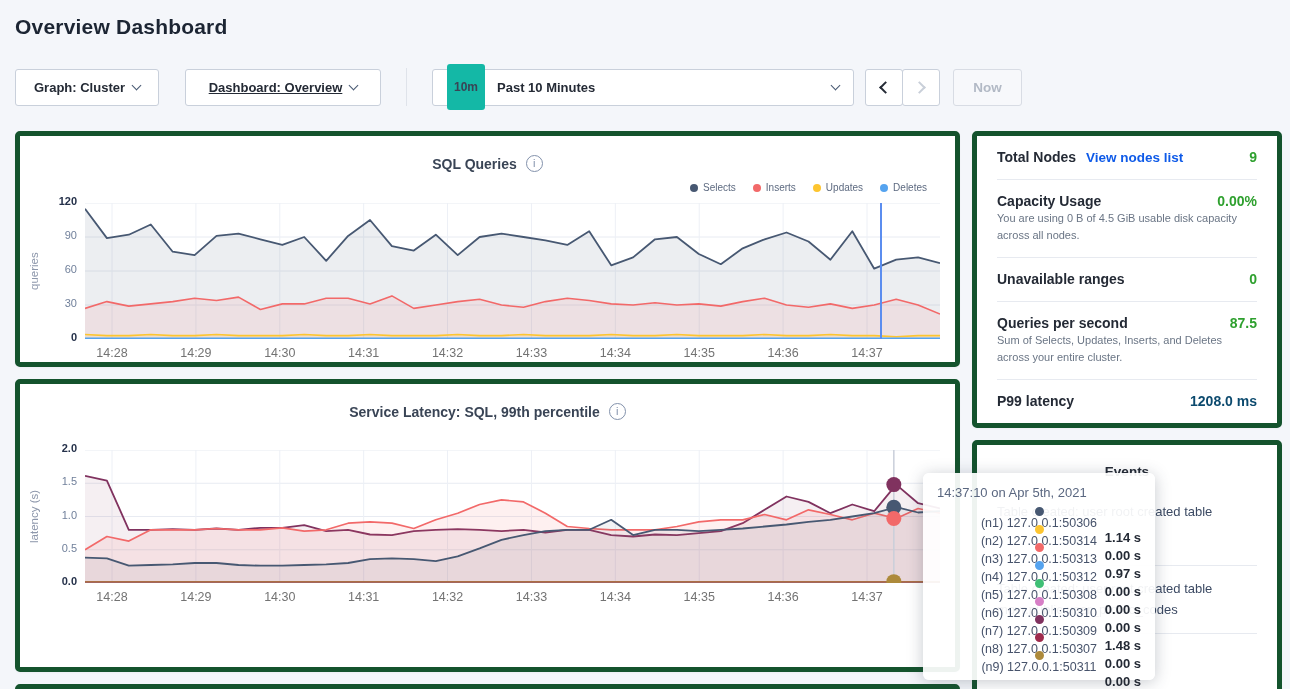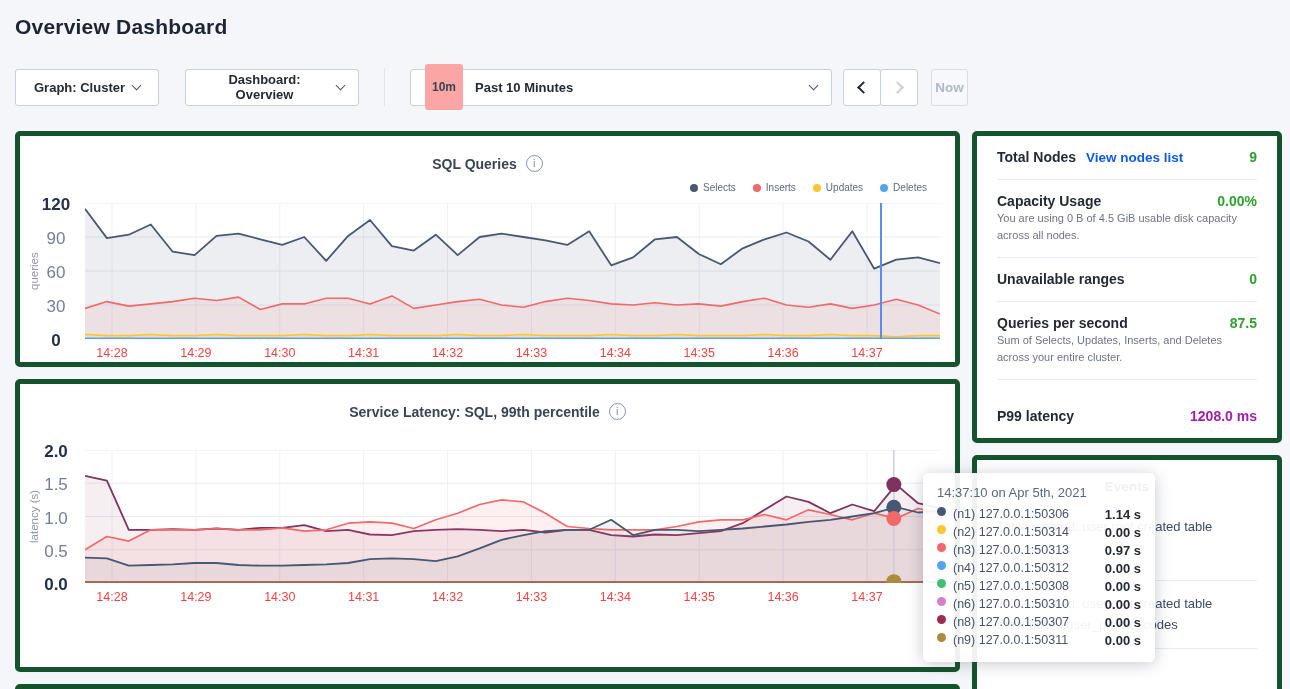--- a/index.html
+++ b/index.html
@@ -13,59 +13,59 @@
   }
   
   .toolbar { position:absolute; top:68px; left:15px; display:flex; align-items:center; }
   .btn {
     height:37px; background:#fff; border:1px solid #c9d0db; border-radius:3px;
     display:flex; align-items:center; font-size:13px; font-weight:700; color:#242a35;
     padding:0 14px; cursor:pointer;
   }
   .dd { gap:8px; }
   .dd-graph { width:144px; justify-content:center; }
-  .dd-dash  { width:174px; justify-content:center; margin-left:26px; }
+  .dd-dash  { width:196px; justify-content:center; margin-left:26px;text-decoration:underline; }
   .chev {
     width:7px; height:7px; border-right:1.8px solid #475872; border-bottom:1.8px solid #475872;
     transform:rotate(45deg); margin-top:-4px; flex:none;
   }
   .vdiv { width:1px; height:38px; background:#dfe3ea; margin:0 25px 0 25px; }
   .time-picker { width:422px; gap:12px; }
-  .time-badge { background:#fca5a5; border-radius:3px; padding:16px 7px; font-size:12px; font-weight:700; color:#394455; }
+  .time-badge { background:#14b8a6; border-radius:3px; padding:16px 7px; font-size:12px; font-weight:700; color:#394455; }
   .time-picker .chev { margin-left:auto; }
   .pager { display:flex; margin-left:11px; }
   .pg { width:38px; justify-content:center; padding:0; }
   .pg + .pg { margin-left:-1px; }
   .arrow { width:9px; height:9px; border-left:2.4px solid #242a35; border-bottom:2.4px solid #242a35; }
   .arrow.left  { transform:rotate(45deg); margin-left:3px; }
   .arrow.right { transform:rotate(-135deg); margin-right:3px; border-color:#c9cfd9; }
-  .now-btn { margin-left:13px; width:37px; justify-content:center; color:#b2b9c5; font-size:13.5px;
+  .now-btn { margin-left:13px; width:69px; justify-content:center; color:#b2b9c5; font-size:13.5px;
              background:#f7f8fb; border-color:#d8dce4; }
   
   .content { position:absolute; top:131px; left:15px; display:flex; gap:12px; }
   .charts-col { width:945px; }
   .sidebar { width:310px; }
   .panel { background:#fff; border:5px solid #14532d; border-radius:5px; box-shadow:0 1px 2px rgba(40,50,70,.04); position:relative; }
   .chart-panel { margin-bottom:12px; }
   #panel-sql { height:236px; }
   #panel-latency { height:293px; }
   #panel-replicas { height:62px; }
   .chart-title-row { display:flex; justify-content:center; align-items:center; gap:9px; padding-top:19px; }
   .chart-title-row h2 { margin:0; font-size:14px; font-weight:700; color:#394455; }
   .info-icon {
     width:17px; height:17px; border:1px solid #8291ab; border-radius:50%; color:#8291ab;
     font-size:11px; line-height:15px; text-align:center; font-weight:400; cursor:pointer; flex:none;
   }
   .legend { position:absolute; top:46px; right:28px; display:flex; gap:17px; font-size:10px; color:#5d6a80; }
   .legend-item { display:flex; align-items:center; gap:5px; cursor:pointer; }
   .legend-dot { width:8px; height:8px; border-radius:50%; }
   .chart-area { position:absolute; left:65px; width:855px; }
-  .ytick { position:absolute; left:-50px; width:42px; text-align:center; font-size:17px; color:#71809b; }
+  .ytick { position:absolute; left:-50px; width:42px; text-align:right; font-size:11px; color:#71809b; }
   .ytick.strong { font-weight:700; color:#25314a; }
-  .xtick { position:absolute; width:64px; text-align:center; font-size:12.5px; color:#ef4444; }
+  .xtick { position:absolute; width:64px; text-align:center; font-size:12.5px; color:#737373; }
   .ylab { position:absolute; left:-57px; top:0; writing-mode:vertical-rl; transform:rotate(180deg);
           font-size:11.5px; color:#8d97ab; text-align:center; }
   
   .summary-title { text-align:center; font-size:13.5px; font-weight:700; color:#242a35; padding:19px 0 10px; }
   .sum-rows, .event-rows { padding:0 20px; }
   .sum-row { padding:13px 0 14px; border-bottom:1px solid #e7eaf0; }
   .sum-row:last-child { border-bottom:none; }
   .sum-head { display:flex; align-items:baseline; }
   .sum-label { font-size:14px; font-weight:700; color:#242a35; }
   .sum-link { font-size:13.5px; font-weight:700; margin-left:10px; cursor:pointer; text-decoration:none; }
@@ -73,21 +73,21 @@
   .sum-sub { margin-top:1px; font-size:11px; color:#6a7585; line-height:1.5; }
   .events-panel { margin-top:12px; height:300px; overflow:hidden; }
   .event-row { padding:13px 0; border-bottom:1px solid #e7eaf0; font-size:13px; color:#3c4a63; line-height:1.6; }
   
   .chart-tooltip {
     position:absolute; left:923px; top:473px; width:232px; z-index:10;
     background:rgba(255,255,255,.93); border-radius:6px; box-shadow:0 2px 16px rgba(50,60,80,.28);
     padding:12px 14px 11px;
   }
   .tt-head { font-size:13px; color:#5a6780; margin-bottom:7px; }
-  .tt-row { display:flex; gap:7px; height:18px; font-size:12.5px; color:#47536b; white-space:nowrap; }
+  .tt-row { display:flex; align-items:center; height:18px; font-size:12.5px; color:#47536b; white-space:nowrap;flex-direction:column; }
   .tt-dot { width:9px; height:9px; border-radius:50%; flex:none; }
   .tt-val { margin-left:auto; font-weight:700; color:#242a35; font-size:13px; }
 </style>
 </head>
 <body>
 
 <h1 class="page-title">Overview Dashboard</h1>
 
 <div class="toolbar">
   <button class="btn dd dd-graph">
@@ -280,21 +280,21 @@
           <div class="sum-row">
             <div class="sum-head">
               <span class="sum-label">Queries per second</span>
               <span class="sum-value" style="color: rgb(46, 160, 46);">87.5</span>
             </div>
             <div class="sum-sub">Sum of Selects, Updates, Inserts, and Deletes across your entire cluster.</div>
           </div>
           <div class="sum-row">
             <div class="sum-head">
               <span class="sum-label">P99 latency</span>
-              <span class="sum-value" style="color: #a21caf; margin-top: 15px;">1208.0 ms</span>
+              <span class="sum-value" style="color: #0c4a6e;">1208.0 ms</span>
             </div>
           </div>
         </div>
     </section>
     <section class="panel events-panel">
       <div class="summary-title">Events</div>
       <div class="event-rows" id="event-rows">
           <div class="event-row" style="padding-bottom: 42px;">
             <div>Table created: user root created table</div>
           </div>
@@ -334,20 +334,25 @@
         <span class="tt-dot" style="background: rgb(63, 191, 117);"></span>
         <span>(n5) 127.0.0.1:50308</span>
         <span class="tt-val">0.00 s</span>
       </div>
       <div class="tt-row">
         <span class="tt-dot" style="background: rgb(215, 127, 198);"></span>
         <span>(n6) 127.0.0.1:50310</span>
         <span class="tt-val">0.00 s</span>
       </div>
       <div class="tt-row">
+        <span class="tt-dot" style="background: rgb(128, 50, 95);"></span>
+        <span>(n7) 127.0.0.1:50309</span>
+        <span class="tt-val">1.48 s</span>
+      </div>
+      <div class="tt-row">
         <span class="tt-dot" style="background: rgb(158, 43, 77);"></span>
         <span>(n8) 127.0.0.1:50307</span>
         <span class="tt-val">0.00 s</span>
       </div>
       <div class="tt-row">
         <span class="tt-dot" style="background: rgb(173, 138, 59);"></span>
         <span>(n9) 127.0.0.1:50311</span>
         <span class="tt-val">0.00 s</span>
       </div>
     </div>

